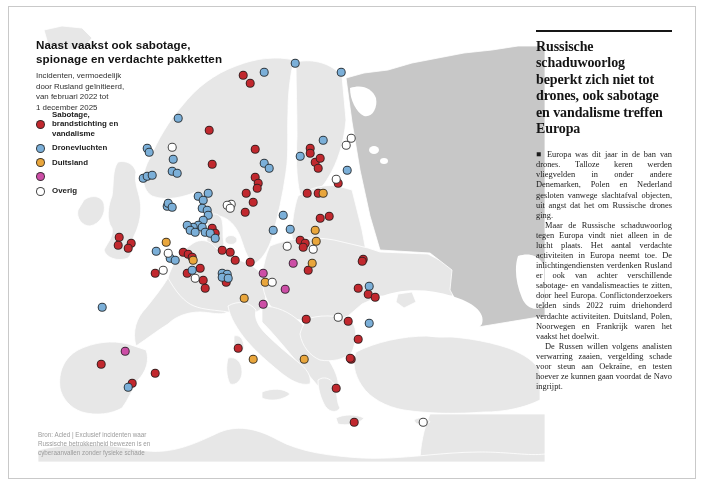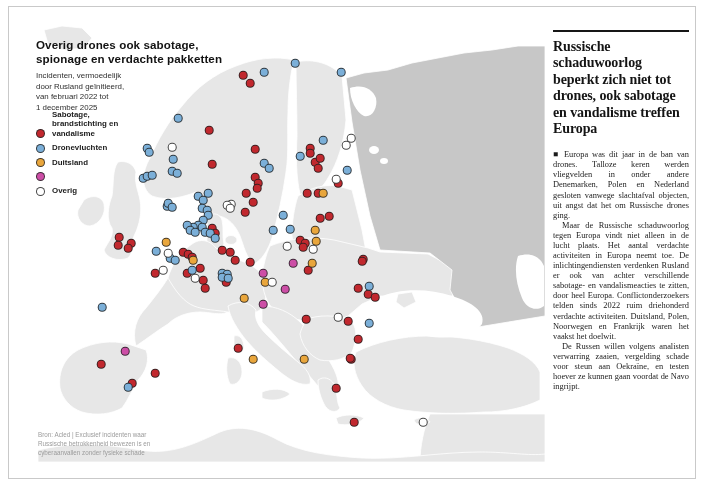--- a/index.html
+++ b/index.html
@@ -6,26 +6,26 @@
   body{width:703px;height:485px;position:relative;overflow:hidden;font-family:"Liberation Sans",sans-serif;}
   .page-border{position:absolute;left:8px;top:6px;width:686px;height:471px;border:1px solid #c9c9c9;z-index:9;pointer-events:none;}
   .map-svg{position:absolute;left:0;top:0;z-index:1;}
   .dots-layer{position:absolute;left:0;top:0;width:703px;height:485px;z-index:2;}
   .dot{position:absolute;width:8.6px;height:8.6px;border-radius:50%;border:1.1px solid rgba(30,30,30,.82);
        box-sizing:border-box;transform:translate(-50%,-50%);}
   .ig-title{position:absolute;left:36px;top:38px;z-index:3;font-size:11.6px;font-weight:bold;color:#121212;
             line-height:1.24;white-space:pre-line;letter-spacing:.1px;}
   .ig-subtitle{position:absolute;left:36px;top:71px;z-index:3;font-size:7.9px;color:#2e2e2e;line-height:1.34;white-space:pre-line;}
   .legend{position:absolute;left:36px;top:110px;z-index:3;}
-  .legend-row{display:flex;align-items:flex-end;margin-bottom:5px;}
+  .legend-row{display:flex;align-items:center;margin-bottom:5px;}
   .legend-dot{width:9px;height:9px;border-radius:50%;border:1.1px solid rgba(30,30,30,.82);box-sizing:border-box;
               flex:0 0 auto;margin-right:7px;margin-top:0;}
   .legend-label{font-size:7.9px;font-weight:bold;color:#1c1c1c;line-height:1.2;white-space:pre-line;}
   .source-note{position:absolute;left:38px;top:430px;z-index:3;font-size:6.3px;color:#9b9b9b;line-height:1.45;white-space:pre-line;}
-  .article{position:absolute;left:553px;top:30px;width:136px;z-index:3;}
+  .article{position:absolute;left:536px;top:30px;width:136px;z-index:3;}
   .article-rule{height:2px;background:#161616;margin-bottom:7px;}
   .headline{font-family:"Liberation Serif",serif;font-weight:bold;font-size:14px;line-height:1.17;color:#141414;
             letter-spacing:-.1px;margin-bottom:13px;}
   .body-text{font-family:"Liberation Serif",serif;font-size:8.4px;line-height:1.2;color:#1b1b1b;text-align:justify;}
   .body-text p{margin:0;}
   .body-text p + p{text-indent:9px;}
 </style>
 </head>
 <body>
 
@@ -210,21 +210,21 @@
     <div class="dot" style="left: 287px; top: 246px; background: rgb(255, 255, 255);"></div>
     <div class="dot" style="left: 313px; top: 249px; background: rgb(255, 255, 255);"></div>
     <div class="dot" style="left: 168px; top: 253px; background: rgb(255, 255, 255);"></div>
     <div class="dot" style="left: 163px; top: 270px; background: rgb(255, 255, 255);"></div>
     <div class="dot" style="left: 195px; top: 278px; background: rgb(255, 255, 255);"></div>
     <div class="dot" style="left: 272px; top: 282px; background: rgb(255, 255, 255);"></div>
     <div class="dot" style="left: 338px; top: 317px; background: rgb(255, 255, 255);"></div>
     <div class="dot" style="left: 423px; top: 422px; background: rgb(255, 255, 255);"></div>
   </div>
 
-<div class="ig-title">Overig drones ook sabotage,
+<div class="ig-title">Naast vaakst ook sabotage,
 spionage en verdachte pakketten</div>
 <div class="ig-subtitle">Incidenten, vermoedelijk
 door Rusland geïnitieerd,
 van februari 2022 tot
 1 december 2025</div>
 <div class="legend">
     <div class="legend-row">
       <span class="legend-dot" style="background: rgb(193, 40, 46);"></span>
       <span class="legend-label">Sabotage,
 brandstichting en

